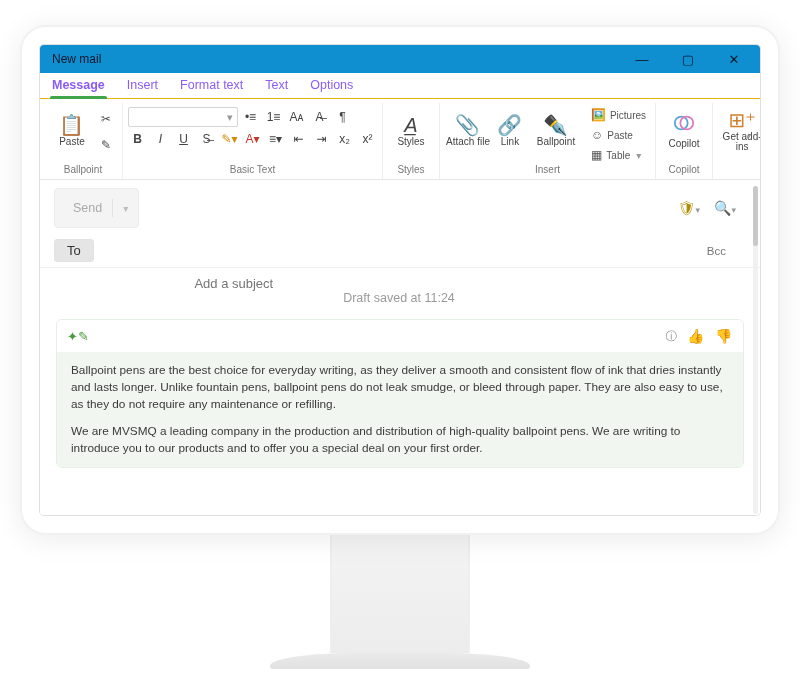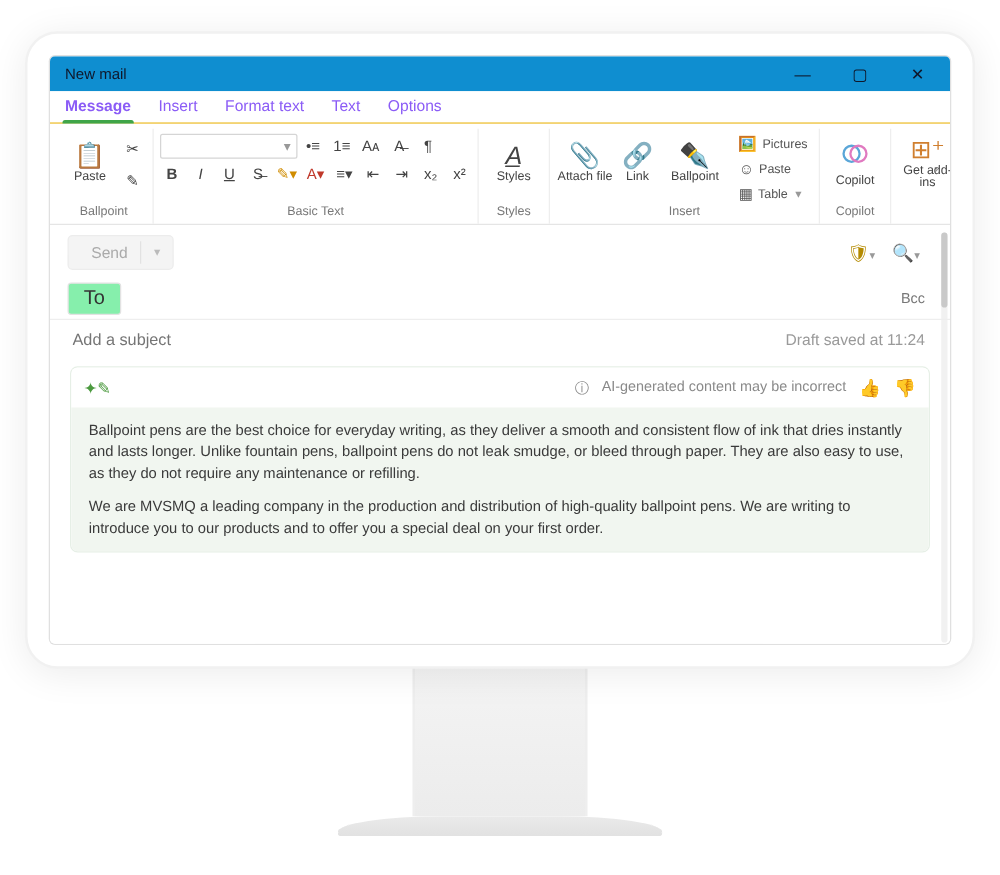--- a/index.html
+++ b/index.html
@@ -87,45 +87,45 @@
   .compose { position:relative; height:calc(100% - 28px - 26px - 76px); overflow:hidden; background:#fff; }
   .scrollbar-fake { position:absolute; right:2px; top:6px; bottom:6px; width:5px; background:#f1f1f1; border-radius:3px; }
   .scrollbar-fake::before { content:""; position:absolute; left:0; right:0; top:0; height:60px; background:#c9c9c9; border-radius:3px;}
   .sendrow {
     display:flex; align-items:center; justify-content:space-between;
     padding: 8px 24px 6px 14px;
   }
   .sendbtn {
     display:flex; align-items:center; gap:10px;
     background:#f4f4f4; color:#aaa; border:1px solid #ececec;
-    height:28px; padding: 0 10px 0 18px; border-radius:4px; font-size:12.5px;
+    height:40px; padding: 0 10px 0 18px; border-radius:4px; font-size:12.5px;
     cursor:default;
   }
   .sendbtn .divider { width:1px; height:18px; background:#e2e2e2; }
   .sendright { display:flex; align-items:center; gap:14px; color:#888; }
   .sendright .ic { font-size:14px; color:#b48a00;}
   .sendright .ic.zoom { color:#888; }
 
   .field {
     display:flex; align-items:center; gap:10px;
     padding: 0 60px 0 14px; border-bottom:1px solid #eee; height:34px;
     position:relative;
   }
   .pill {
     border:1px solid #e2e2e2; border-radius:3px; padding:3px 12px;
-    font-size:16px; color:#333; background:#86efac; cursor:pointer;
+    font-size:13px; color:#333; background:#e5e5e5; cursor:pointer;
   }
   .field input.line {
     flex:1; border:none; outline:none; font-size:12.5px; color:#333; background:transparent;
   }
-  .bcc { position:absolute; right:20px; font-size:11.5px; color:#777; cursor:pointer;}
+  .bcc { position:absolute; right:34px; font-size:11.5px; color:#777; cursor:pointer;}
 
   .subjectrow {
     display:flex; align-items:center; justify-content:space-between;
-    padding: 8px 20px 10px 18px; font-size:12.5px; color:#9a9a9a;
+    padding: 8px 20px 10px 18px; font-size:12.5px; color:#9a9a9a;flex-direction:column;
   }
   .subjectrow input { border:none; outline:none; font-size:13px; color:#333; width:60%; background:transparent;}
 
   
   .card {
     margin: 4px 16px 0 16px; border:1px solid #e6efe6; border-radius:6px; overflow:hidden;
     font-size:12px; color:#333;
   }
   .card-head {
     display:flex; align-items:center; justify-content:space-between;
@@ -308,21 +308,20 @@
         <span>Draft saved at 11:24</span>
       </div>
 
       <div class="card">
         <div class="card-head">
           <div class="left">
             <span class="spark">✦✎</span>
           </div>
           <div class="right">
             <span>ⓘ</span>
-            <span>AI-generated content may be incorrect</span>
             <span class="thumb">👍</span>
             <span class="thumb">👎</span>
           </div>
         </div>
         <div class="card-body">
           <p>Ballpoint pens are the best choice for everyday writing, as they deliver a smooth and consistent flow of ink that dries instantly and lasts longer. Unlike fountain pens, ballpoint pens do not leak smudge, or bleed through paper. They are also easy to use, as they do not require any maintenance or refilling.</p>
           <p>We are MVSMQ a leading company in the production and distribution of high-quality ballpoint pens. We are writing to introduce you to our products and to offer you a special deal on your first order.</p>
         </div>
       </div>
 

